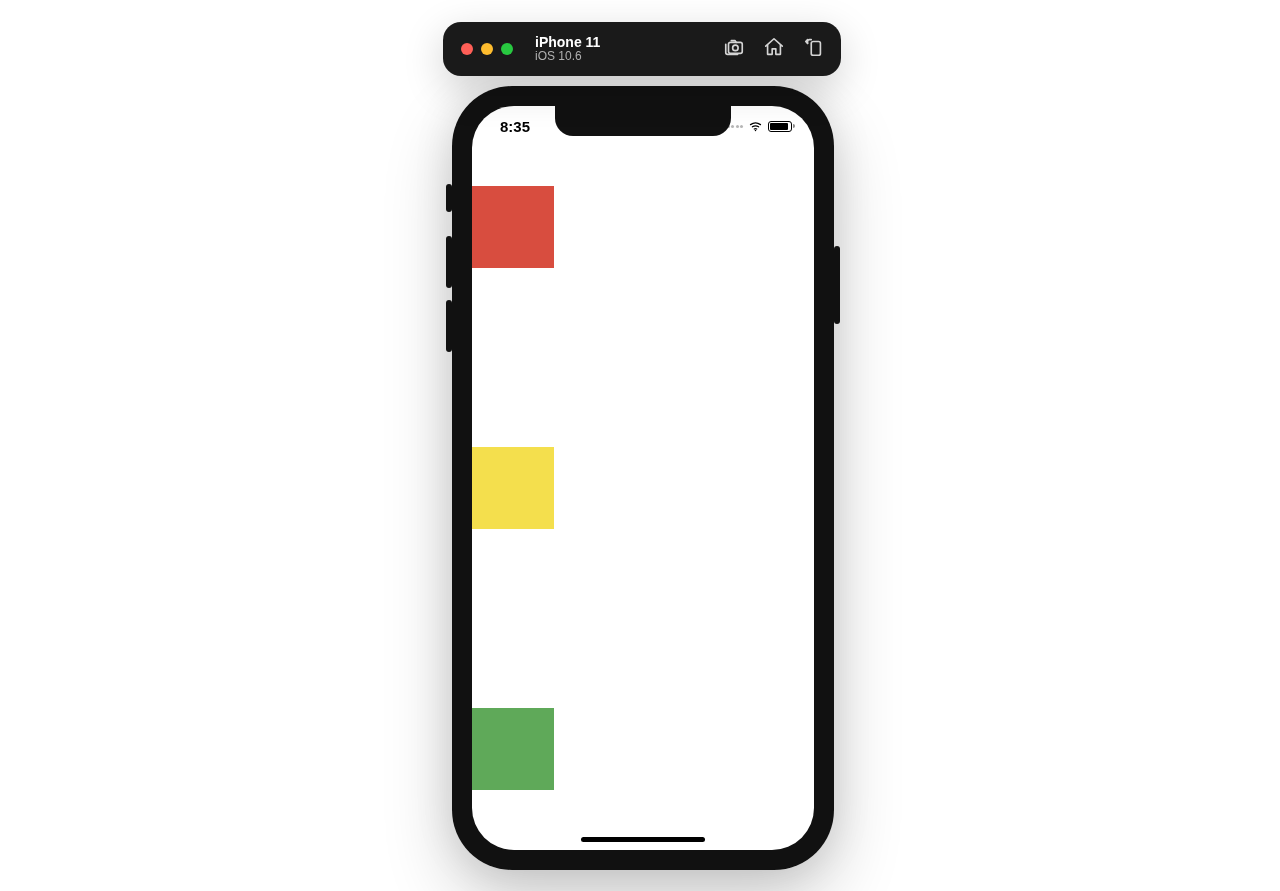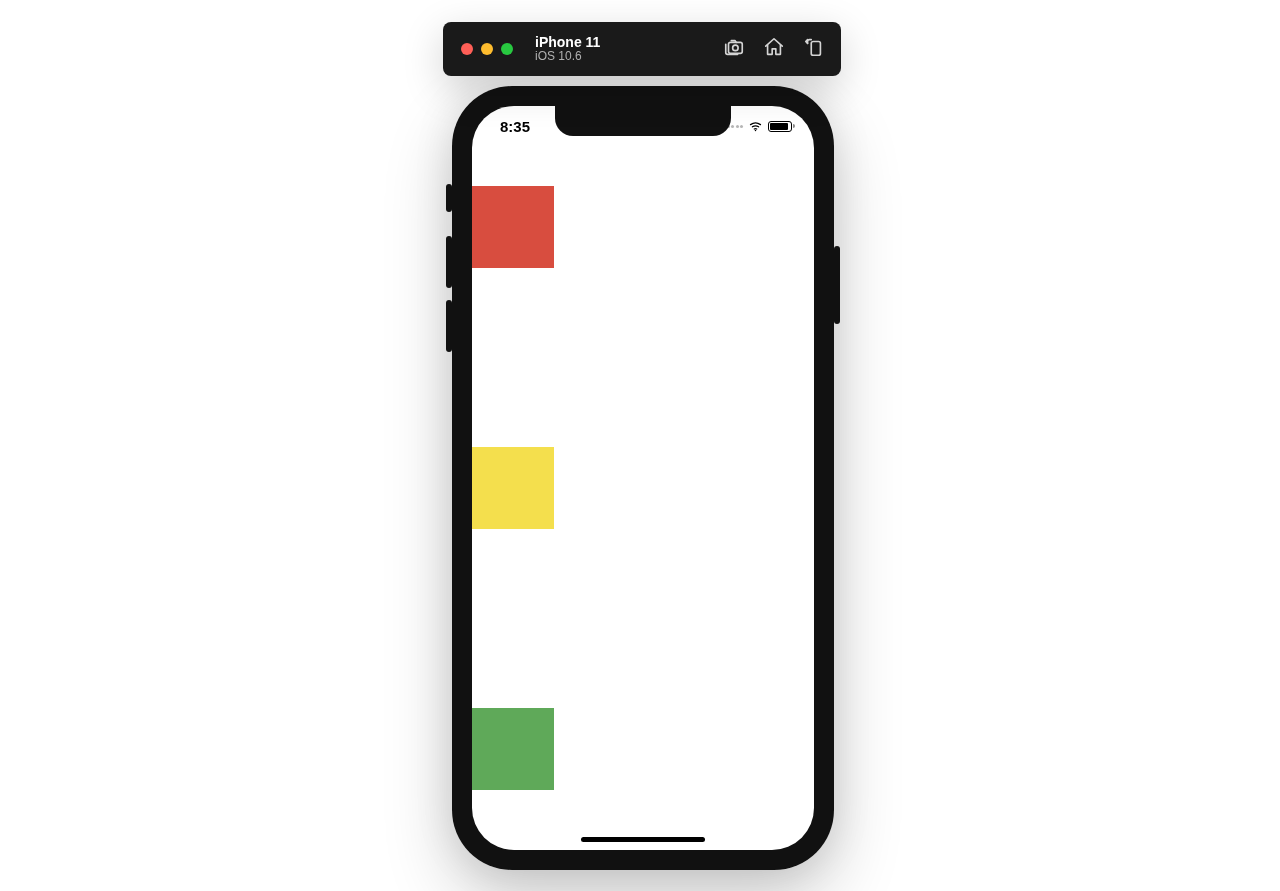--- a/index.html
+++ b/index.html
@@ -14,21 +14,21 @@
   }
 
   
   .sim-titlebar {
     position: absolute;
     top: 22px;
     left: 443px;
     width: 398px;
     height: 54px;
     background: #1a1a1a;
-    border-radius: 8px;
+    border-radius: 18px;
     display: flex;
     align-items: center;
     box-shadow: 0 12px 40px rgba(0,0,0,0.18);
     z-index: 20;
   }
   .traffic-lights {
     display: flex;
     align-items: center;
     gap: 8px;
     margin-left: 18px;

